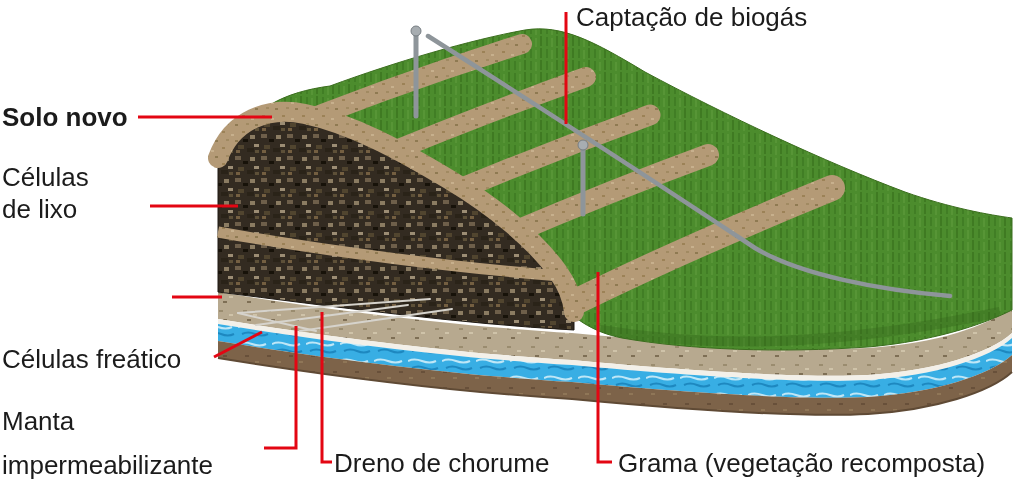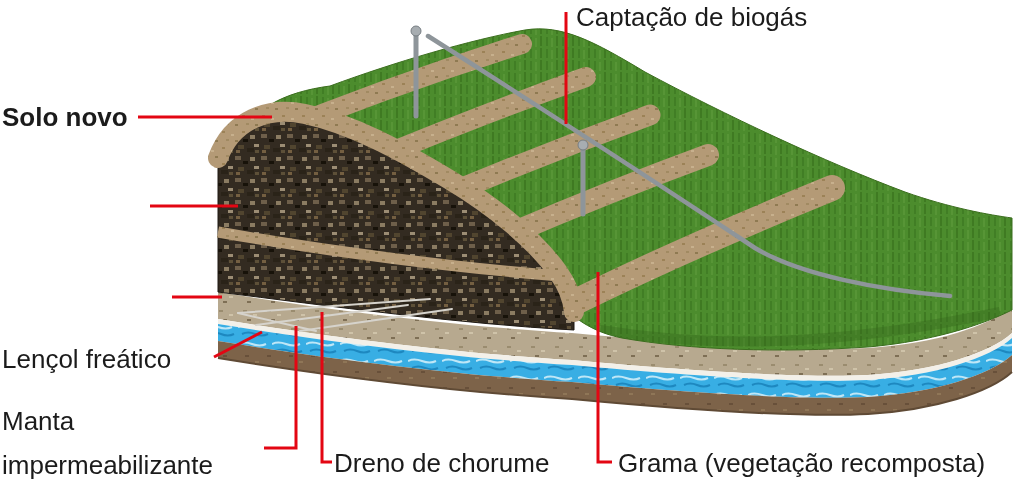--- a/index.html
+++ b/index.html
@@ -138,17 +138,18 @@
       <path d="M 172,297 L 222,297"></path>
       <path d="M 214,357 L 262,332"></path>
       <path d="M 264,448 L 296,448 L 296,326"></path>
       <path d="M 332,462 L 322,462 L 322,312"></path>
       <path d="M 612,462 L 598,462 L 598,272"></path>
     </g>
   </svg>
 
   <div class="lbl" id="lbl-biogas">Captação de biogás</div>
   <div class="lbl" id="lbl-solo-novo">Solo novo</div>
-  <div class="lbl" id="lbl-lencol">Lençol freático</div>
+  <div class="lbl" id="lbl-celulas">Células de lixo</div>
+  <div class="lbl" id="lbl-lencol">Células freático</div>
   <div class="lbl" id="lbl-manta">Manta impermeabilizante</div>
   <div class="lbl" id="lbl-dreno">Dreno de chorume</div>
   <div class="lbl" id="lbl-grama">Grama (vegetação recomposta)</div>
 </div>
 
 </body></html>

